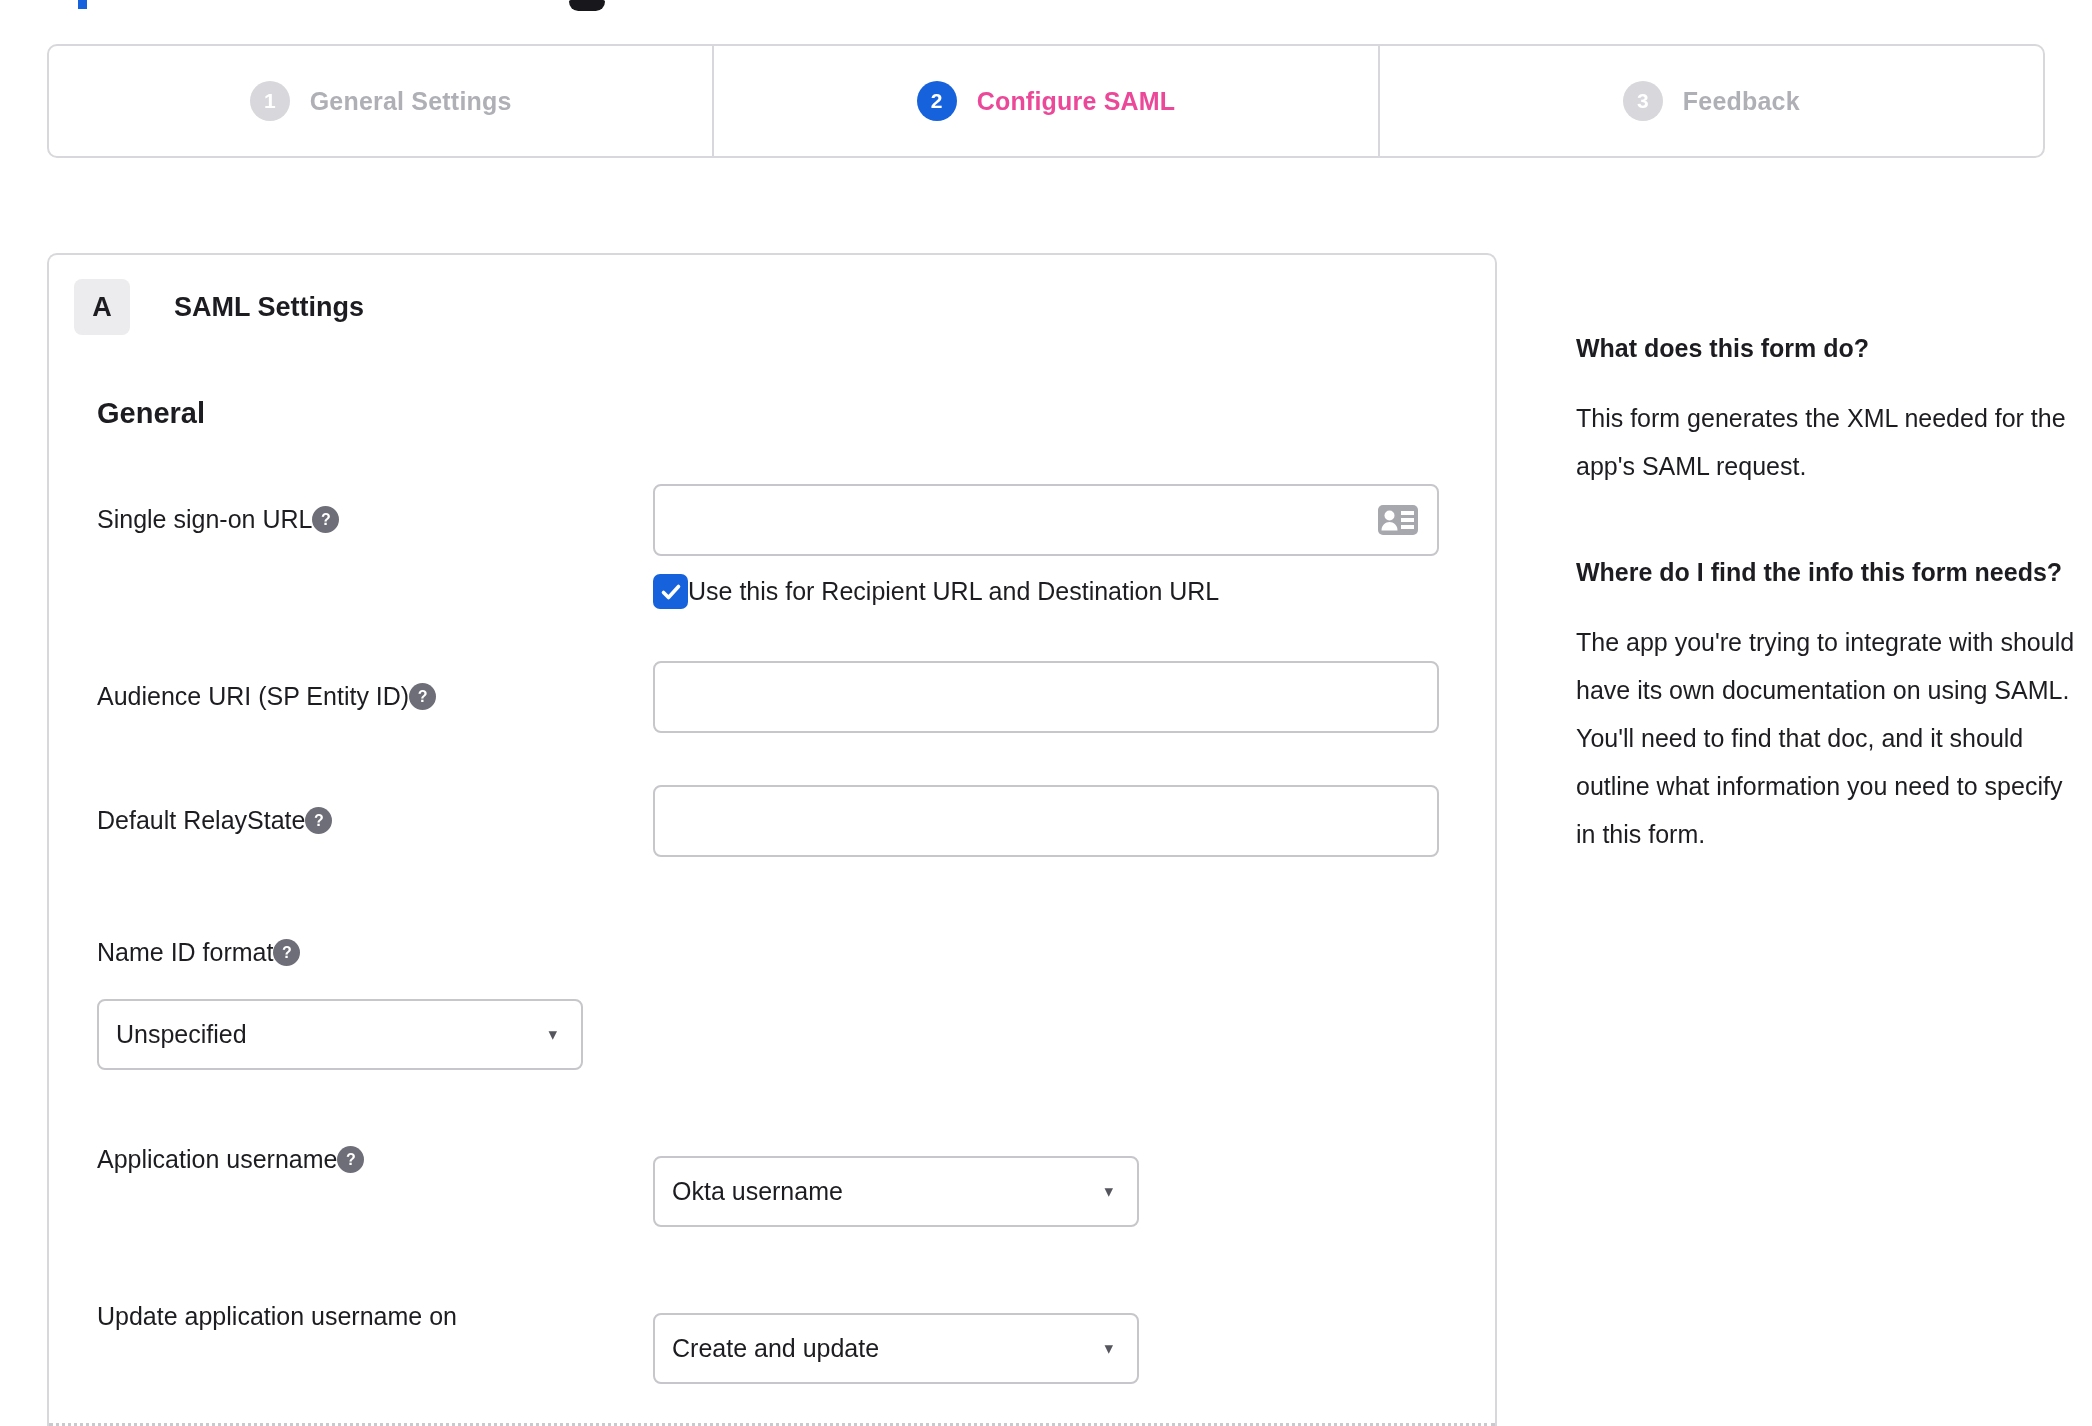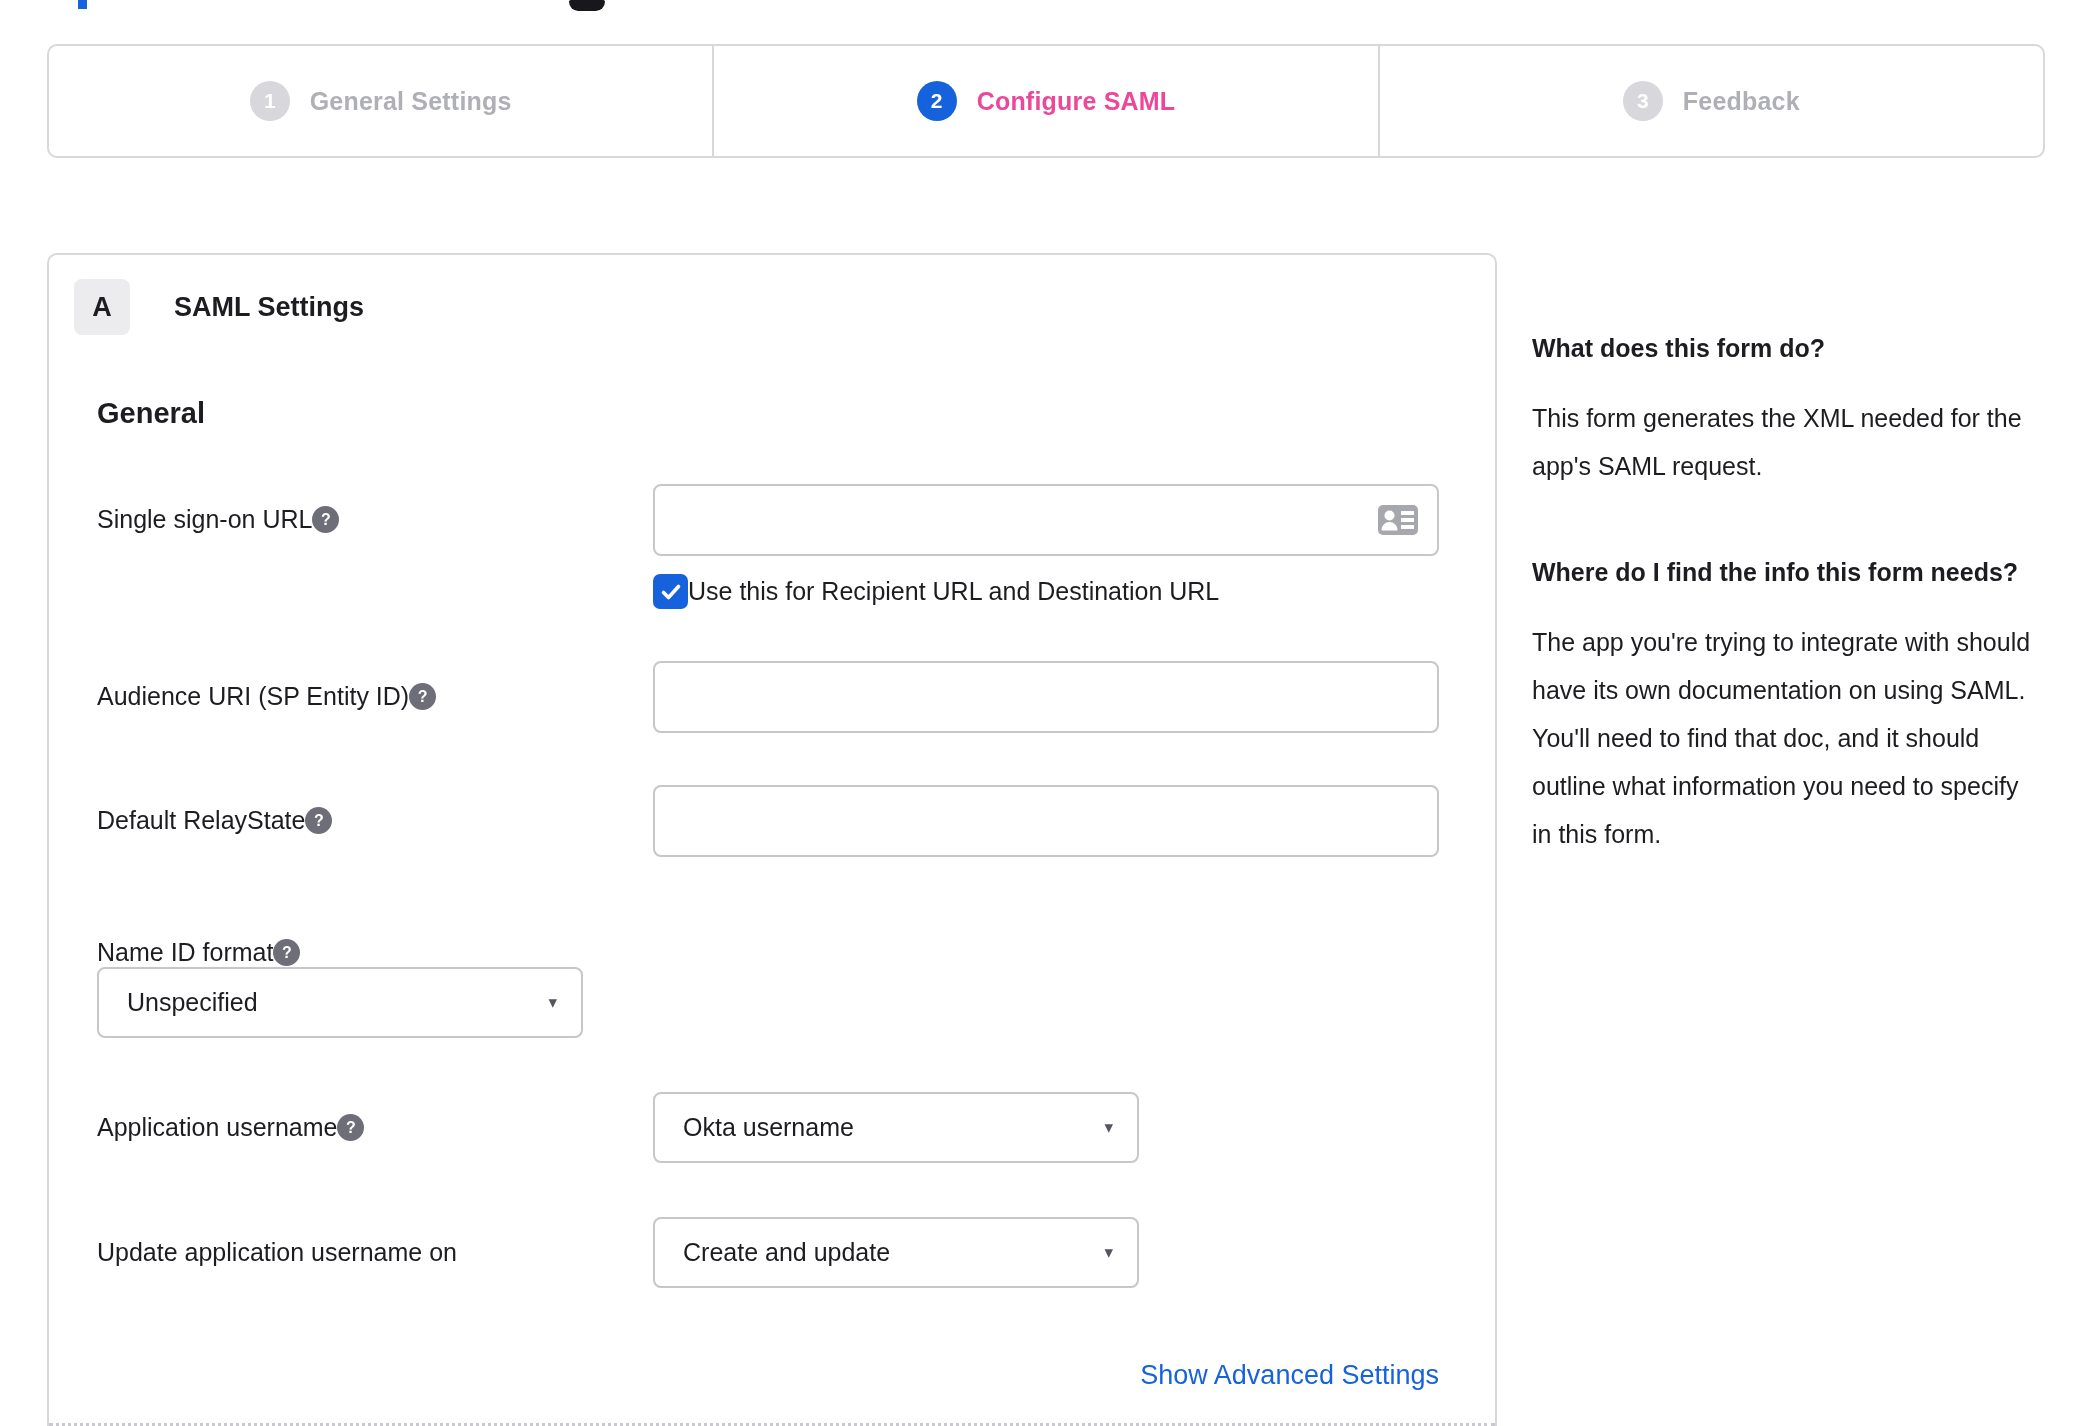--- a/index.html
+++ b/index.html
@@ -68,36 +68,36 @@
     width:35px; height:35px; border-radius:7px; background:#1662dd; display:flex;
     align-items:center; justify-content:center; flex:0 0 auto;
   }
   .checkbox svg { width:24px; height:24px; }
   .checkbox-label { font-size:25px; color:#1d1d21; }
 
   .hint { margin-top:16px; font-size:25px; color:#8d8d95; }
 
   .select {
     width:486px; height:71px; border:2px solid #c6c6cb; border-radius:8px; background:#fff;
-    display:flex; align-items:center; justify-content:space-between; padding:0 24px 0 28px; cursor:pointer;
+    display:flex; align-items:center; justify-content:space-between; padding:0 24px 0 17px; cursor:pointer;margin-top:32px;
   }
   .select-value { font-size:25px; color:#1d1d21; }
   .select-caret { font-size:17px; color:#55555d; }
 
   .mt-row2 { margin-top:52px; }
   .mt-row3 { margin-top:52px; }
   .mt-row4 { margin-top:60px;flex-direction:column; }
   .mt-row5 { margin-top:54px; }
   .mt-row6 { margin-top:54px; }
 
   .advanced-row { width:1390px; text-align:right; margin-top:72px; }
   .advanced-link { font-size:27px; color:#1662dd; text-decoration:none; cursor:pointer;text-align:right; }
 
   
-  .sidebar { position:absolute; left:1532px; top:328px; width:506px; }
+  .sidebar { position:absolute; left:1576px; top:328px; width:506px; }
   .sidebar h3 { font-size:25px; font-weight:bold; line-height:40px; margin:0 0 26px 0; }
   .sidebar p { font-size:25px; line-height:48px; margin:0 0 62px 0; color:#1d1d21; }
 </style>
 </head>
 <body>
 
 <div class="artifact-blue"></div>
 <div class="artifact-black"></div>
 
 <div class="stepper">

